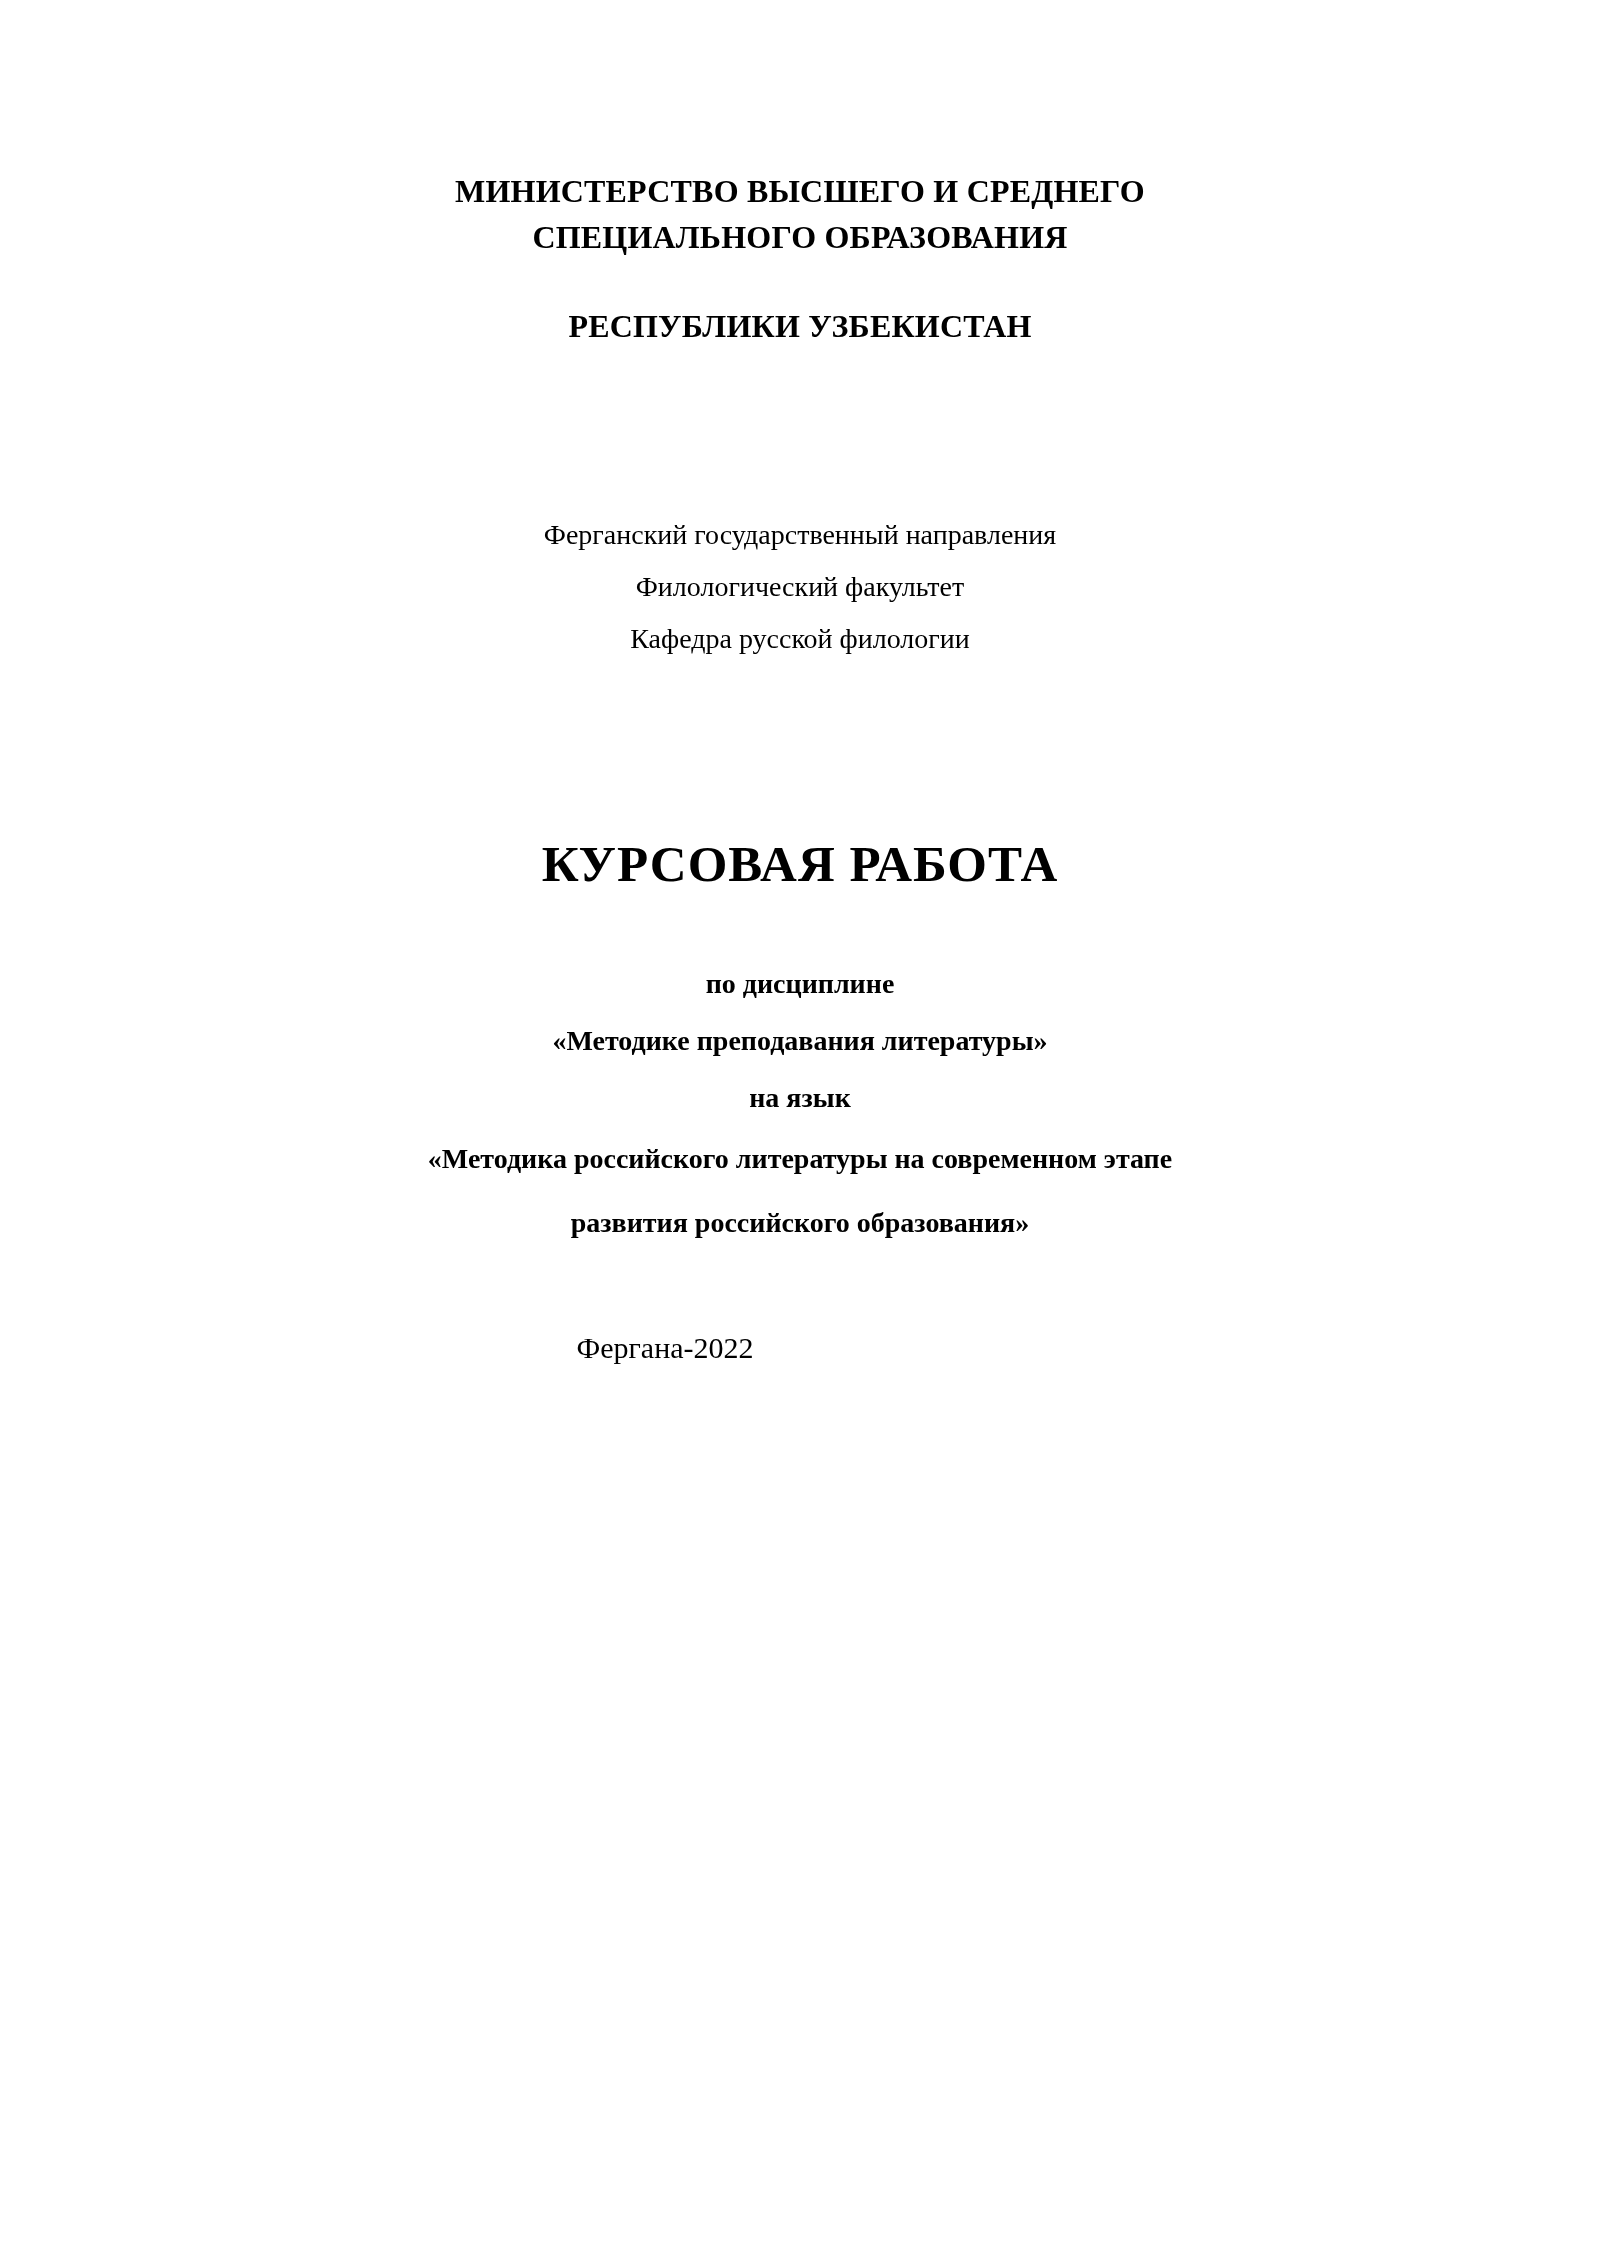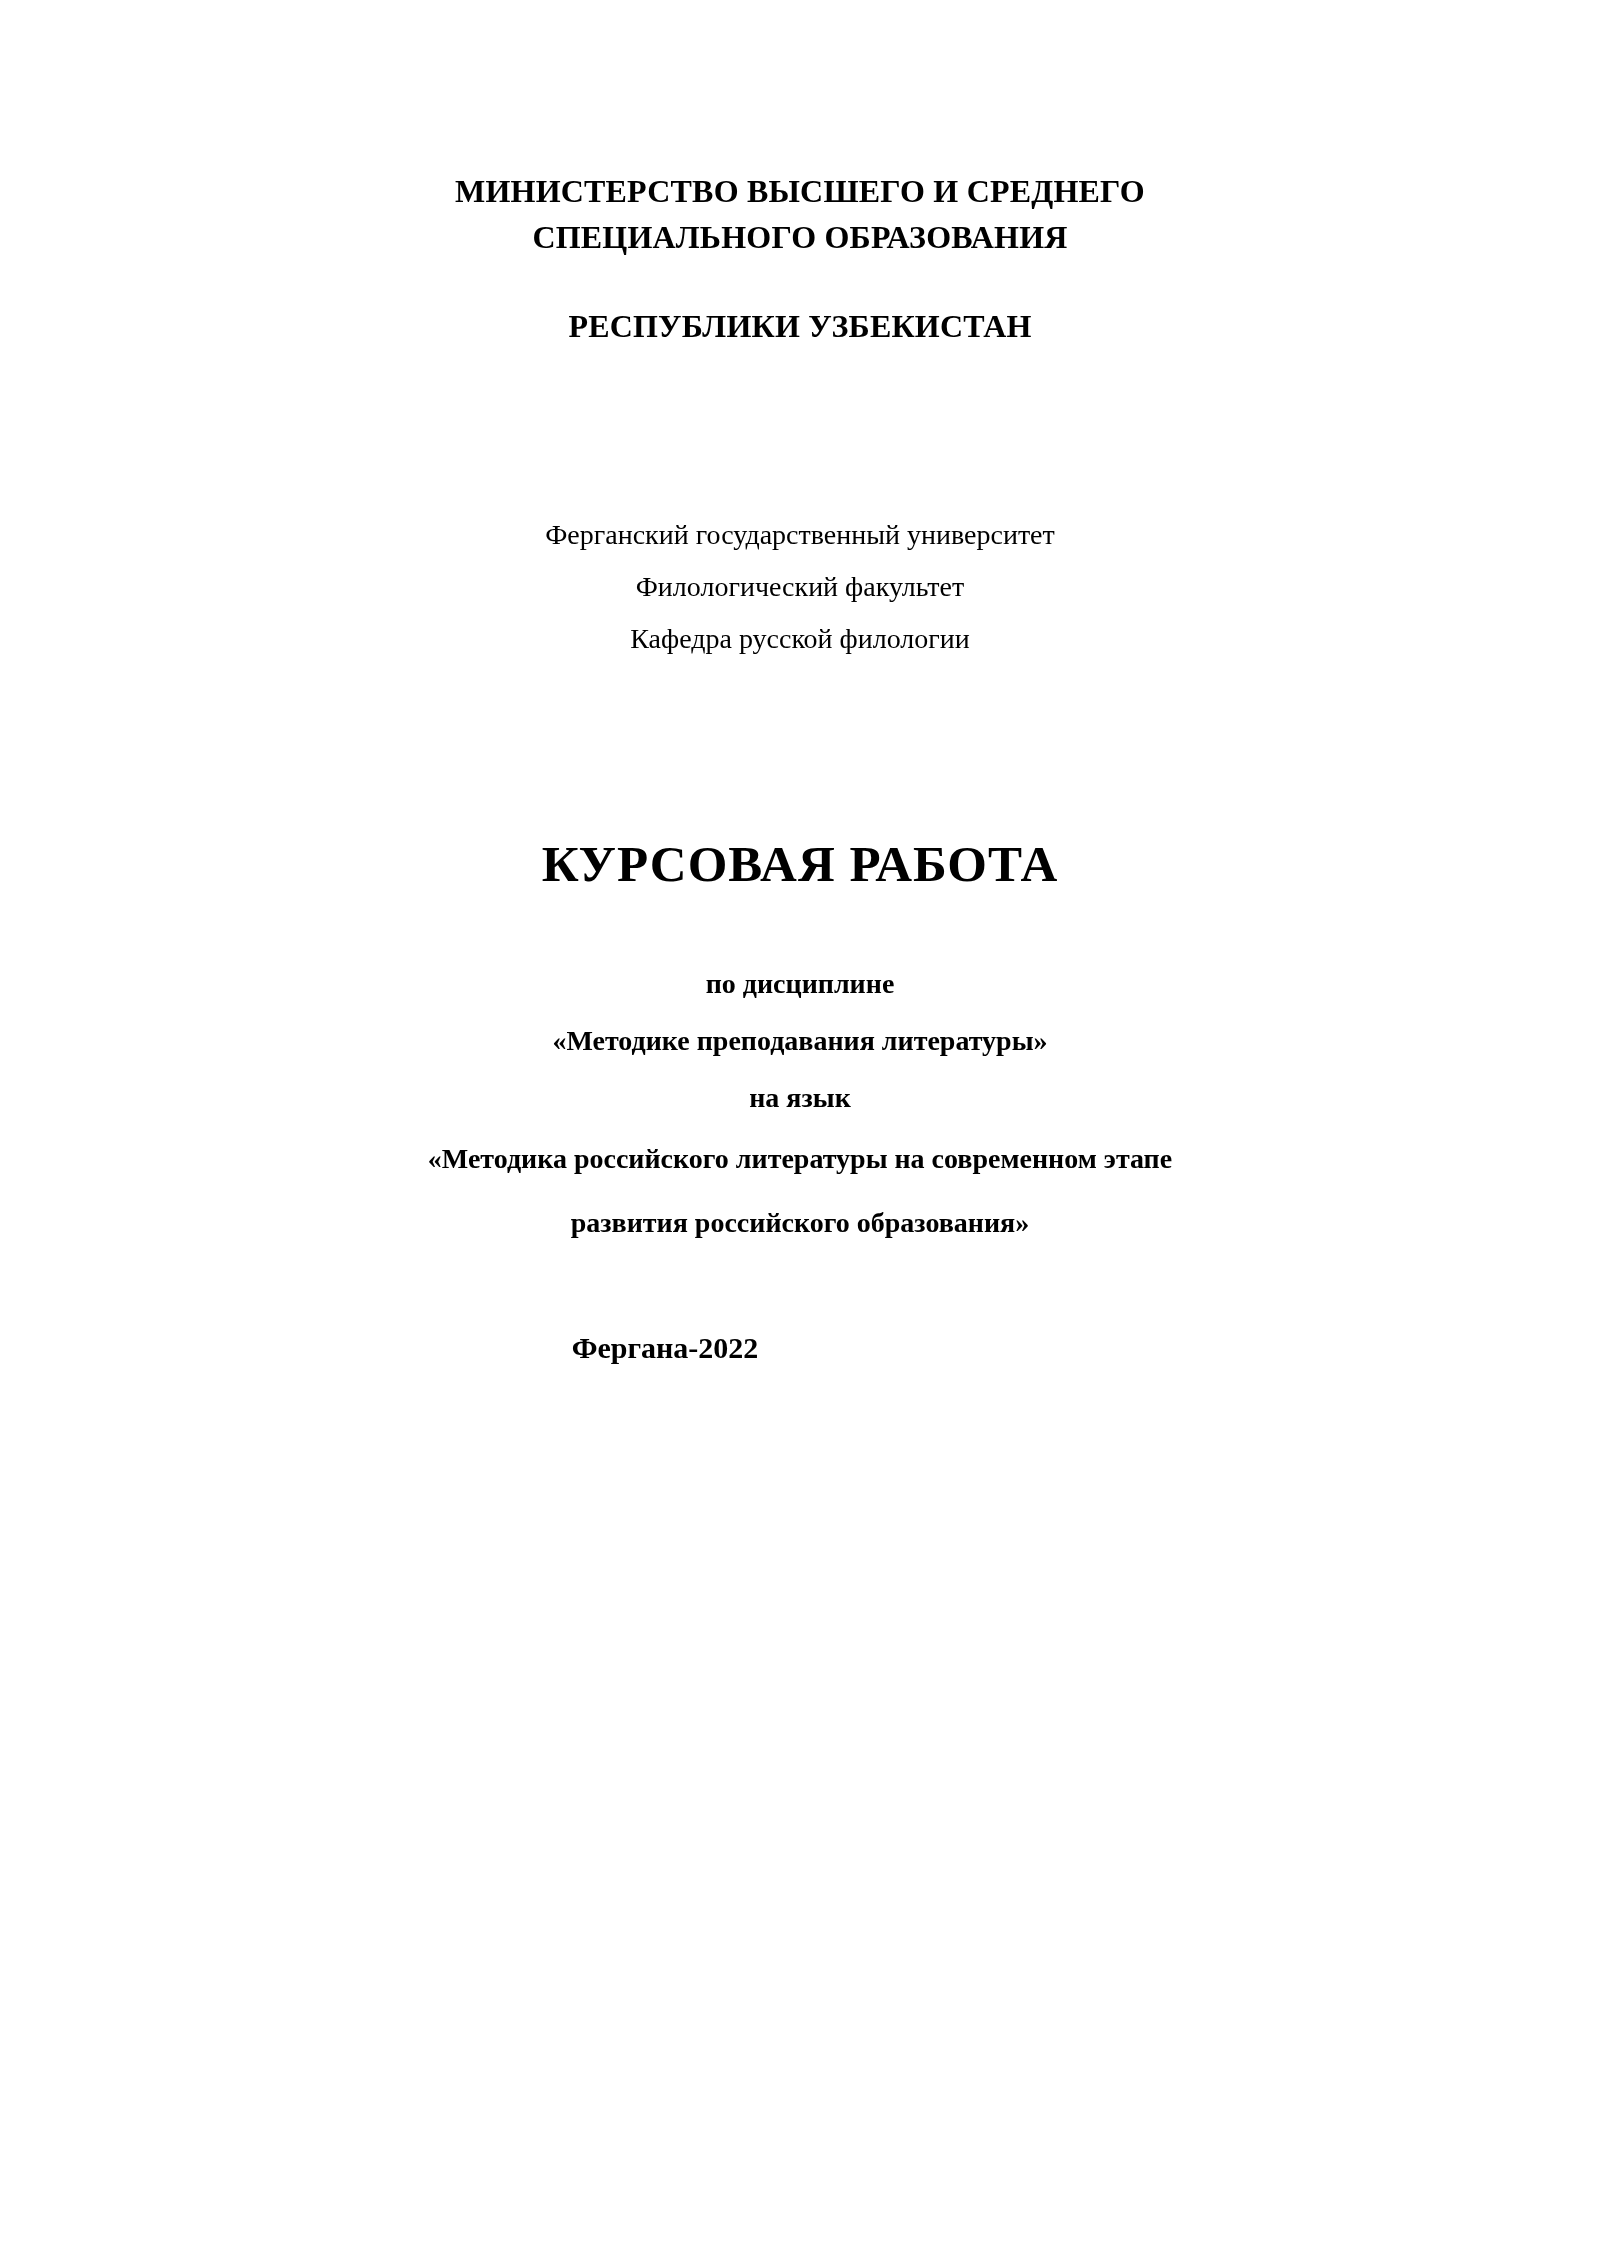--- a/index.html
+++ b/index.html
@@ -68,40 +68,40 @@
 
   .author-block {
     text-align: right;
     font-size: 28px;
     line-height: 2.05;
     margin-top: 150px;
   }
 
   .city-year {
     text-align: center;
-    font-weight: bold;
+    font-weight: normal;
     font-size: 30px;
     margin-top: 75px;
     padding-right: 270px;
   }
 </style>
 </head>
 <body>
 
 <div class="page">
   <div class="content">
 
     <div class="ministry">
       <div>МИНИСТЕРСТВО ВЫСШЕГО И СРЕДНЕГО</div>
       <div>СПЕЦИАЛЬНОГО ОБРАЗОВАНИЯ</div>
       <div class="line2">РЕСПУБЛИКИ УЗБЕКИСТАН</div>
     </div>
 
     <div class="org-block">
-      <div>Ферганский государственный университет</div>
+      <div>Ферганский государственный направления</div>
       <div>Филологический факультет</div>
       <div>Кафедра русской филологии</div>
     </div>
 
     <div class="doc-title">КУРСОВАЯ РАБОТА</div>
 
     <div class="subject-block">
       <div>по дисциплине</div>
       <div>«Методике преподавания литературы»</div>
       <div>на язык</div>

